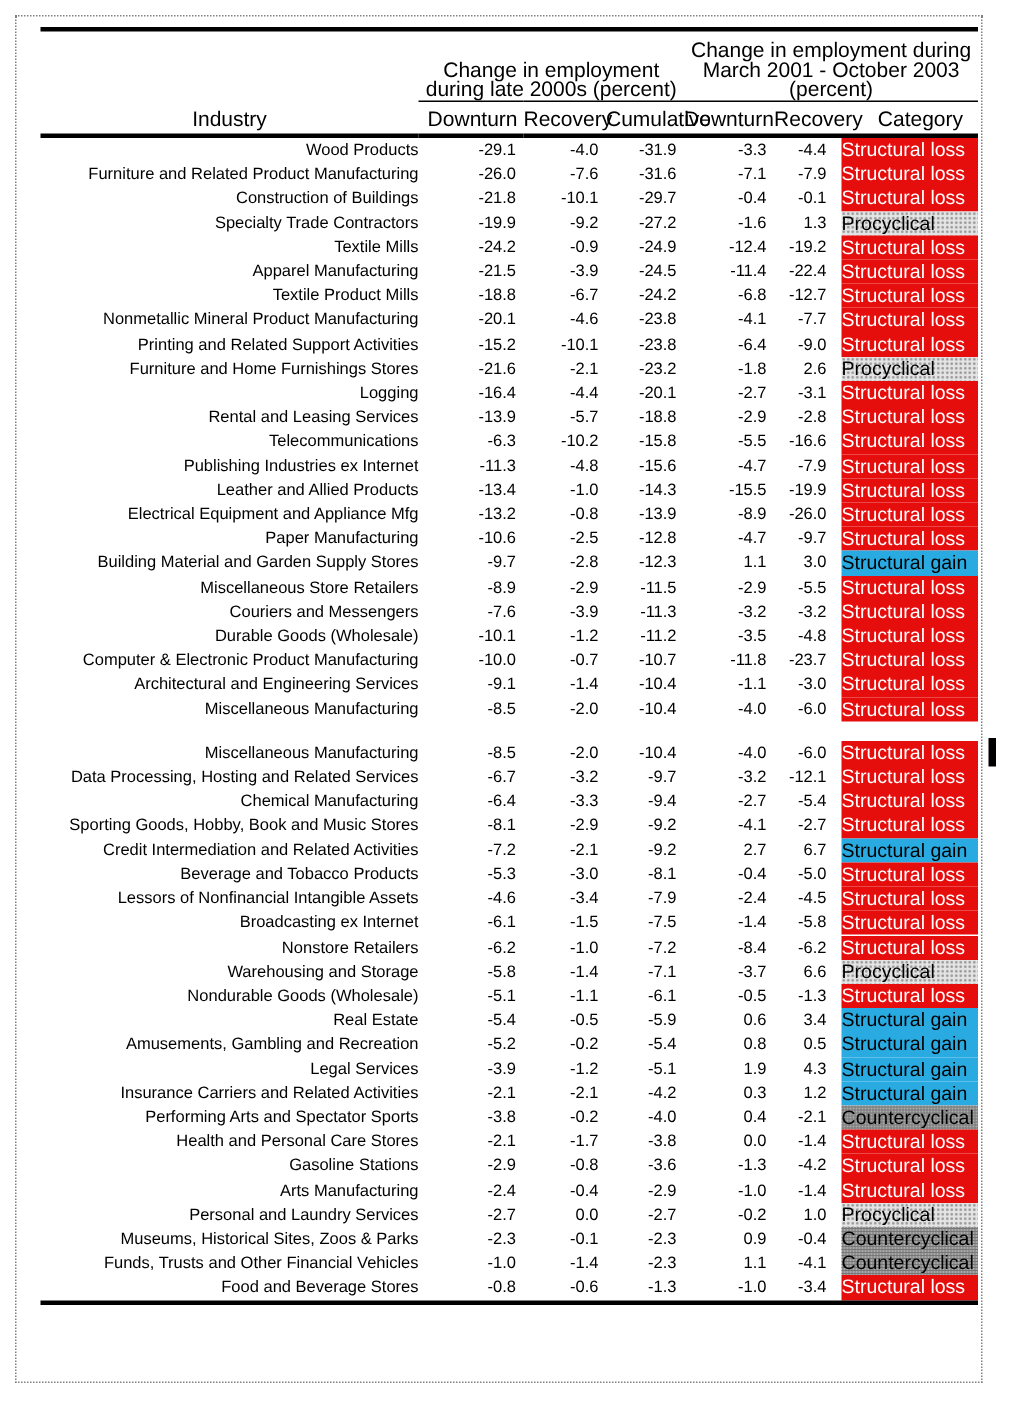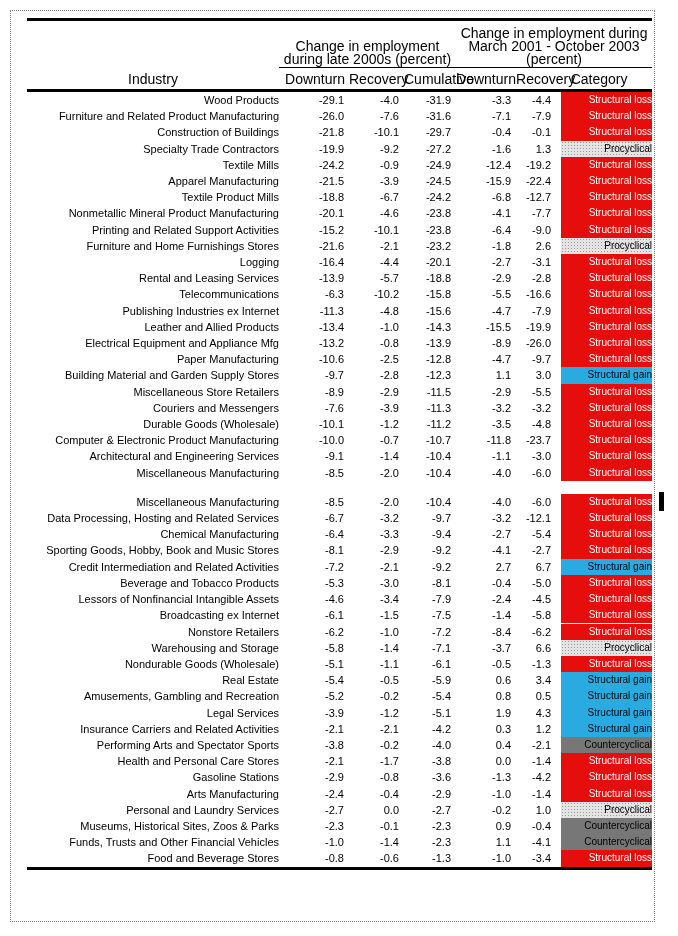--- a/index.html
+++ b/index.html
@@ -24,30 +24,30 @@
   col.c-d1 { width: 70px; }
   col.c-r1 { width: 55px; }
   col.c-cum { width: 52px; }
   col.c-d2 { width: 60px; }
   col.c-r2 { width: 40px; }
   col.c-cat { width: 96px; }
 
   thead th { font-weight: normal; font-size: 14px; vertical-align: bottom; }
   th.group { border-bottom: 1px solid #000; text-align: center; line-height: 13px; padding: 5px 4px 1px 4px; }
   th.sub { text-align: right; padding: 3px 4px 2px 0; white-space: nowrap; border-bottom: 3px solid #000; height: 19px; }
-  th.sub.cat-head { text-align: center; padding-right: 10px; }
+  th.sub.cat-head { padding-right: 10px; }
   th.industry-head { text-align: center; vertical-align: bottom; padding-bottom: 2px; border-bottom: 3px solid #000; }
 
   tbody td { height: 16.2px; line-height: 16.2px; font-size: 11px; }
   td.industry { white-space: nowrap; overflow: hidden; padding-left: 2px; text-align: right; }
   td.num { text-align: right; padding-right: 5px; white-space: nowrap; }
   td.cat { padding-left: 5px; }
   .cat-badge {
     display: block; height: 16.2px; line-height: 16.2px;
-    text-align: right; font-size: 10px; white-space: nowrap; overflow: hidden;
+    text-align: left; font-size: 13px; white-space: nowrap; overflow: hidden;
   }
   .cat-procyclical { background-image: radial-gradient(#9a9a9a 0.8px, rgba(0,0,0,0) 0.9px); background-size: 3px 3px; }
   .cat-countercyclical { background-image: radial-gradient(#777777 0.8px, rgba(0,0,0,0) 0.9px); background-size: 2px 2px; }
 
   tbody.gap td { height: 13px; line-height: 13px; }
 
   .sources { font-size: 11px; padding: 5px 0 0 2px; white-space: pre-wrap; }
 
   .text-cursor { position: absolute; left: 659px; top: 492px; width: 5px; height: 19px; background: #000; }
 </style>
@@ -137,21 +137,21 @@
     <td class="num">-19.2</td>
     <td class="cat">
               <span class="cat-badge cat-structural-loss" style="background-color: rgb(230, 13, 13); color: rgb(255, 255, 255);">Structural loss</span>
             </td>
   </tr>
           <tr>
     <td class="industry">Apparel Manufacturing</td>
     <td class="num">-21.5</td>
     <td class="num">-3.9</td>
     <td class="num">-24.5</td>
-    <td class="num">-15.9</td>
+    <td class="num">-11.4</td>
     <td class="num">-22.4</td>
     <td class="cat">
               <span class="cat-badge cat-structural-loss" style="background-color: rgb(230, 13, 13); color: rgb(255, 255, 255);">Structural loss</span>
             </td>
   </tr>
           <tr>
     <td class="industry">Textile Product Mills</td>
     <td class="num">-18.8</td>
     <td class="num">-6.7</td>
     <td class="num">-24.2</td>

